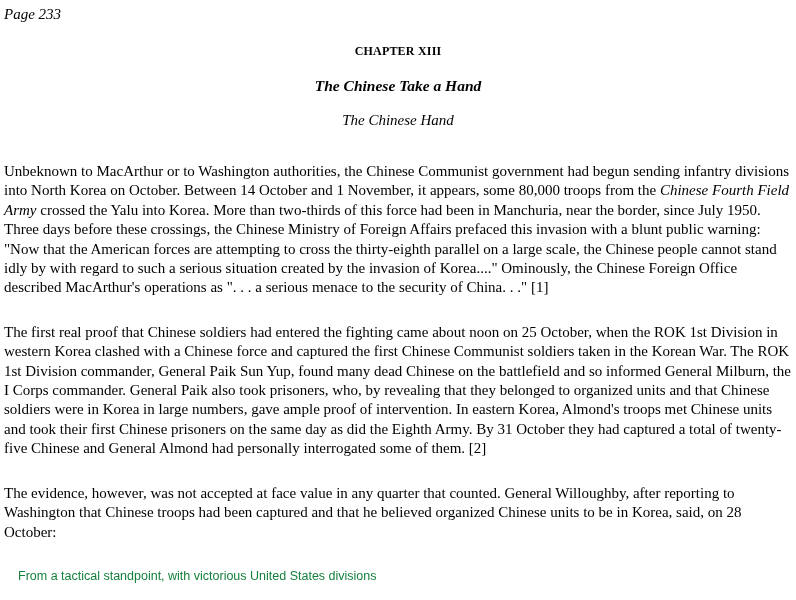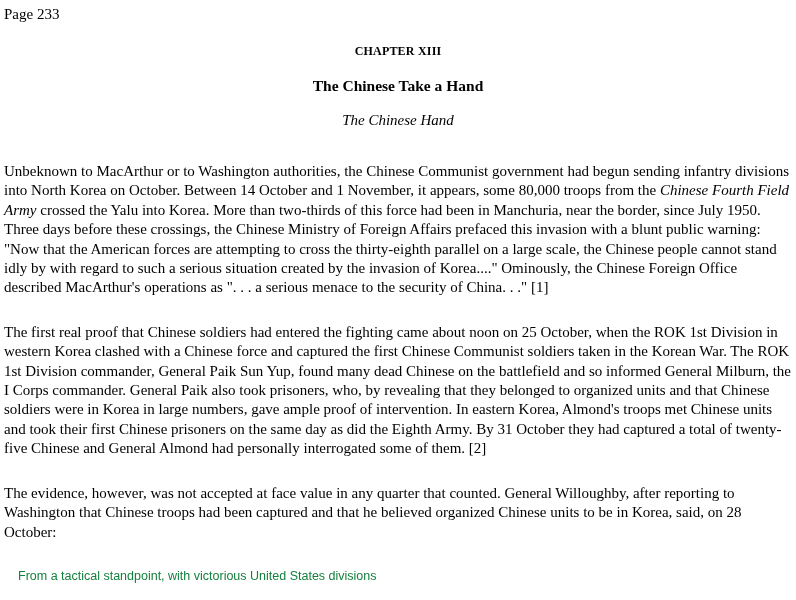--- a/index.html
+++ b/index.html
@@ -25,41 +25,42 @@
   }
 
   
   .page-marker {
     font-family: "Liberation Serif", "DejaVu Serif", serif;
     font-size: 15px;
     line-height: 19px;
     color: #000;
     margin: 0;
   }
-  .page-marker.top { padding-top: 1px; }
+  .page-marker.top { padding-top: 1px; font-style: italic; }
 
   
   .chapter-title {
     text-align: center;
     font-weight: bold;
     font-size: 12px;
     line-height: 19px;
     margin: 0;
     padding: 0;
     letter-spacing: 0.2px;
   }
   .heading-block { margin-top: 18px; }
   .section-title {
     text-align: center;
     font-weight: bold;
     font-size: 15.5px;
     line-height: 19px;
     margin: 16px;
     padding: 0;
     margin-top: 15px;
+    font-style: italic;
   }
   .sub-title {
     text-align: center;
     font-style: italic;
     font-weight: normal;
     font-size: 15px;
     line-height: 19px;
     margin: 0;
     padding: 0;
     margin-top: 15px;

